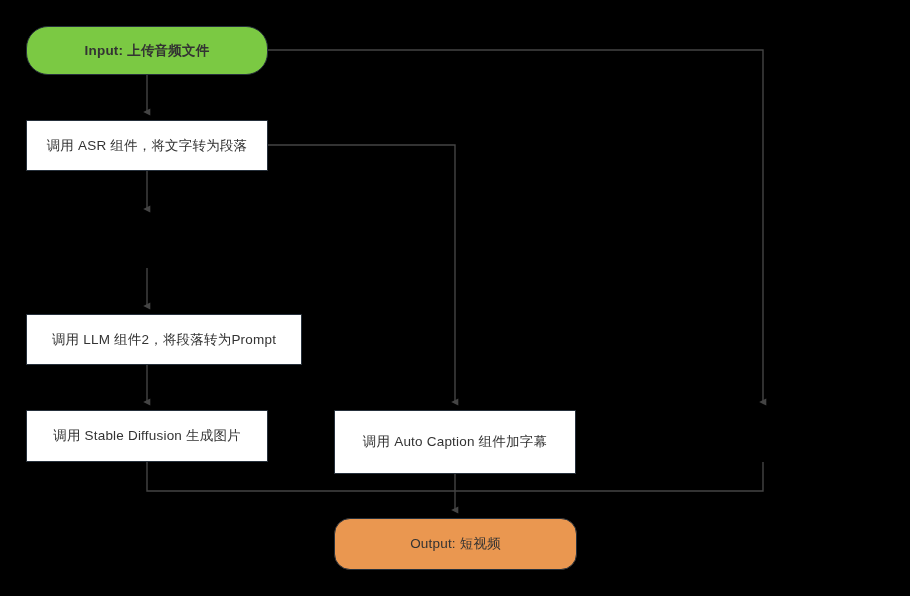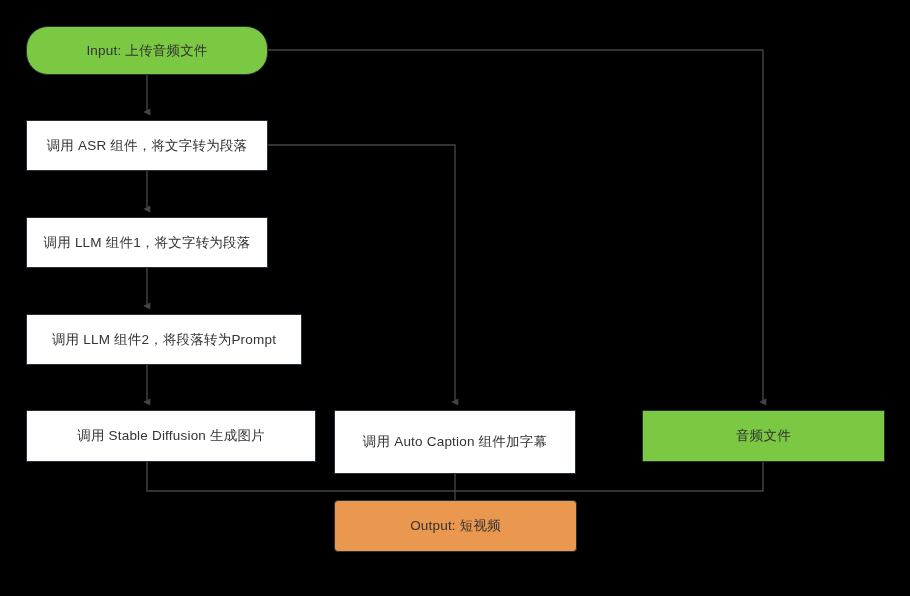--- a/index.html
+++ b/index.html
@@ -77,45 +77,39 @@
       <path d="M268,50 L763,50 L763,402" marker-end="url(#arrow)"></path>
 
       <path d="M268,145 L455,145 L455,402" marker-end="url(#arrow)"></path>
 
       <path d="M147,462 L147,491 L455,491"></path>
       <path d="M763,462 L763,491 L455,491"></path>
       <path d="M455,462 L455,510" marker-end="url(#arrow)"></path>
     </g>
   </svg>
 
-  <div class="node terminal-green rounded" style="left:26px; top:26px; width:242px; height:49px;">
+  <div class="node terminal-green rounded" style="left:26px; top:26px; width:242px; height:49px;font-weight:bold;">
     <span class="node-label">Input: 上传音频文件</span>
   </div>
 
   <div class="node process square" style="left:26px; top:120px; width:242px; height:51px;">
     <span class="node-label">调用 ASR 组件，将文字转为段落</span>
   </div>
 
-  <div class="node process square" style="left:26px; top:217px; width:242px; height:51px;">
-    <span class="node-label">调用 LLM 组件1，将文字转为段落</span>
-  </div>
 
   <div class="node process square" style="left:26px; top:314px; width:276px; height:51px;">
     <span class="node-label">调用 LLM 组件2，将段落转为Prompt</span>
   </div>
 
-  <div class="node process square" style="left:26px; top:410px; width:290px; height:52px;">
+  <div class="node process square" style="left:26px; top:410px; width:242px; height:52px;">
     <span class="node-label">调用 Stable Diffusion 生成图片</span>
   </div>
 
   <div class="node process square" style="left:334px; top:410px; width:242px; height:64px;">
     <span class="node-label">调用 Auto Caption 组件加字幕</span>
   </div>
 
-  <div class="node terminal-green square" style="left:642px; top:410px; width:243px; height:52px;">
-    <span class="node-label">音频文件</span>
-  </div>
 
-  <div class="node terminal-orange rounded" style="left:334px; top:500px; width:243px; height:52px; border-radius:4px;">
+  <div class="node terminal-orange rounded" style="left:334px; top:518px; width:243px; height:52px; border-radius:16px;">
     <span class="node-label">Output: 短视频</span>
   </div>
 
 </div>
 
 </body></html>

